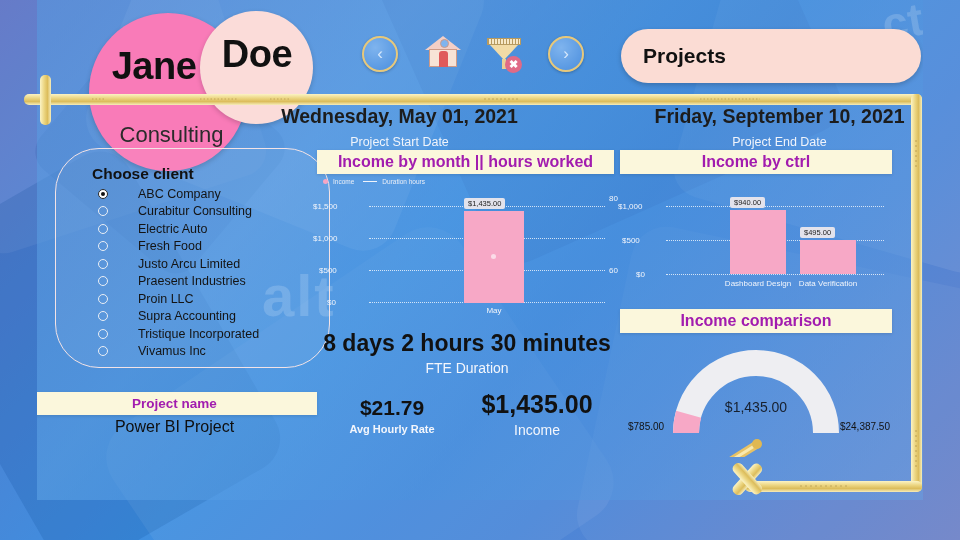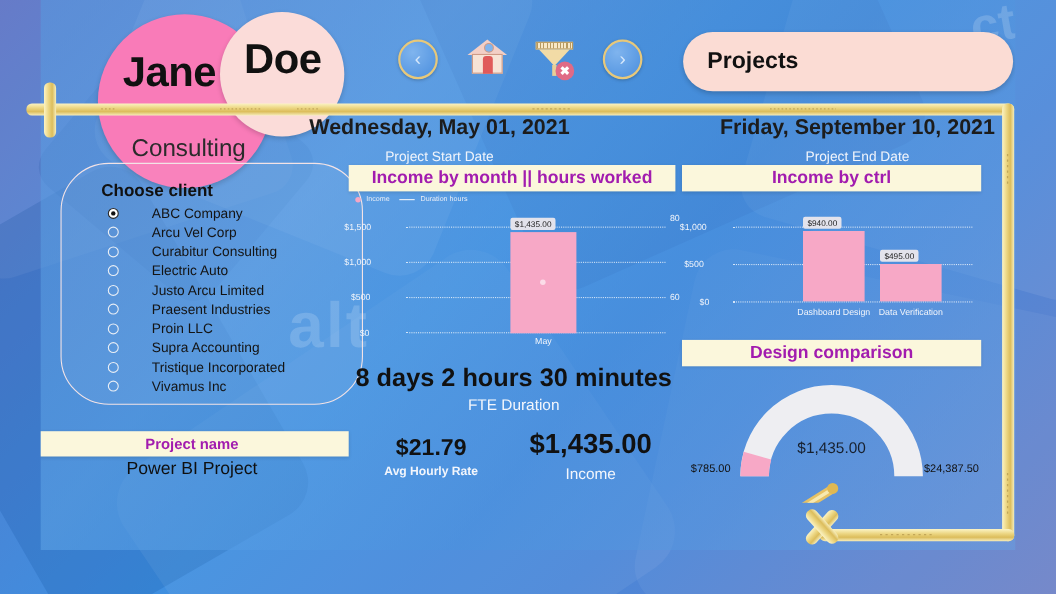--- a/index.html
+++ b/index.html
@@ -364,29 +364,29 @@
 
       <div id="client-slicer">
         <div class="slicer-title">Choose client</div>
         <div class="slicer-list" id="slicer-list">
             <div class="slicer-item">
               <div class="radio on"></div>
               <div class="slicer-label">ABC Company</div>
             </div>
             <div class="slicer-item">
               <div class="radio"></div>
-              <div class="slicer-label">Arcu Vel Corp</div>
-            </div>
-            <div class="slicer-item">
-              <div class="radio"></div>
               <div class="slicer-label">Curabitur Consulting</div>
             </div>
             <div class="slicer-item">
               <div class="radio"></div>
               <div class="slicer-label">Electric Auto</div>
+            </div>
+            <div class="slicer-item">
+              <div class="radio"></div>
+              <div class="slicer-label">Fresh Food</div>
             </div>
             <div class="slicer-item">
               <div class="radio"></div>
               <div class="slicer-label">Justo Arcu Limited</div>
             </div>
             <div class="slicer-item">
               <div class="radio"></div>
               <div class="slicer-label">Praesent Industries</div>
             </div>
             <div class="slicer-item">
@@ -471,21 +471,21 @@
         <div class="bar" style="left:110px; top:32px; width:56px; height:64px;"></div>
         <div class="bar-lbl" style="left:110px; top:19px;">$940.00</div>
         <div class="cat-lbl" style="left:97px; top:100px; width:82px; line-height:11px; white-space:normal;">Dashboard Design</div>
 
         <div class="bar" style="left:180px; top:62px; width:56px; height:34px;"></div>
         <div class="bar-lbl" style="left:180px; top:49px;">$495.00</div>
         <div class="cat-lbl" style="left:172px; top:100px; width:72px; line-height:11px; white-space:normal;">Data Verification</div>
       </div>
 
       <div class="ybar" id="gauge-bar">
-        <span>Design comparison</span>
+        <span>Income comparison</span>
       </div>
       <div id="gauge">
         <svg width="272" height="120" viewBox="0 0 272 120">
           <path d="M 66 96 A 70 70 0 0 1 206 96" fill="none" stroke="#eeeef2" stroke-width="26"></path>
           <path d="M 66 96 A 70 70 0 0 1 68.6 77.2" fill="none" stroke="#f7a8c6" stroke-width="26"></path>
           <g>
             <line x1="136" y1="108" x2="104" y2="128" stroke="#e7c265" stroke-width="8" stroke-linecap="round"></line>
             <line x1="136" y1="108" x2="104" y2="128" stroke="#f8e9b0" stroke-width="3" stroke-linecap="round"></line>
             <circle cx="137" cy="107" r="5" fill="#e0b852"></circle>
           </g>

